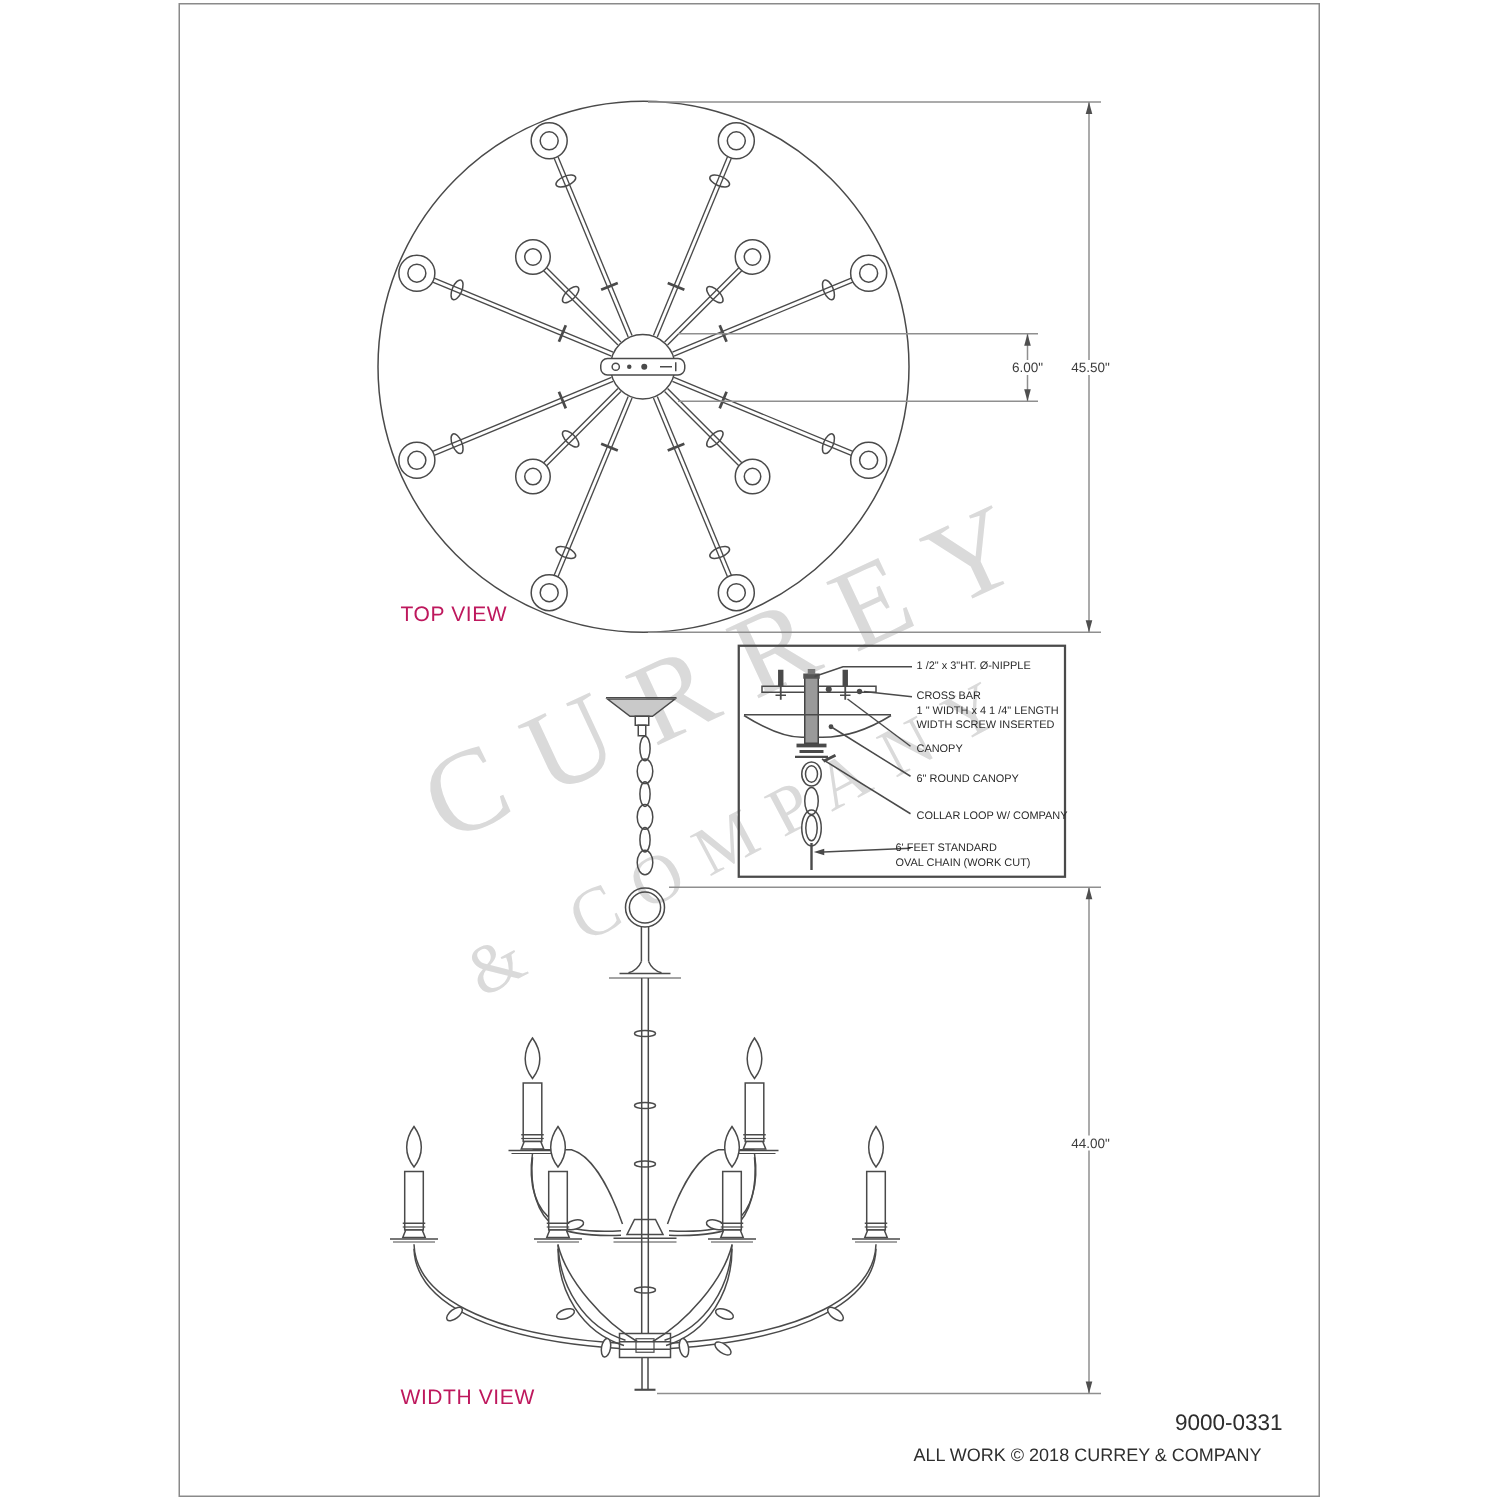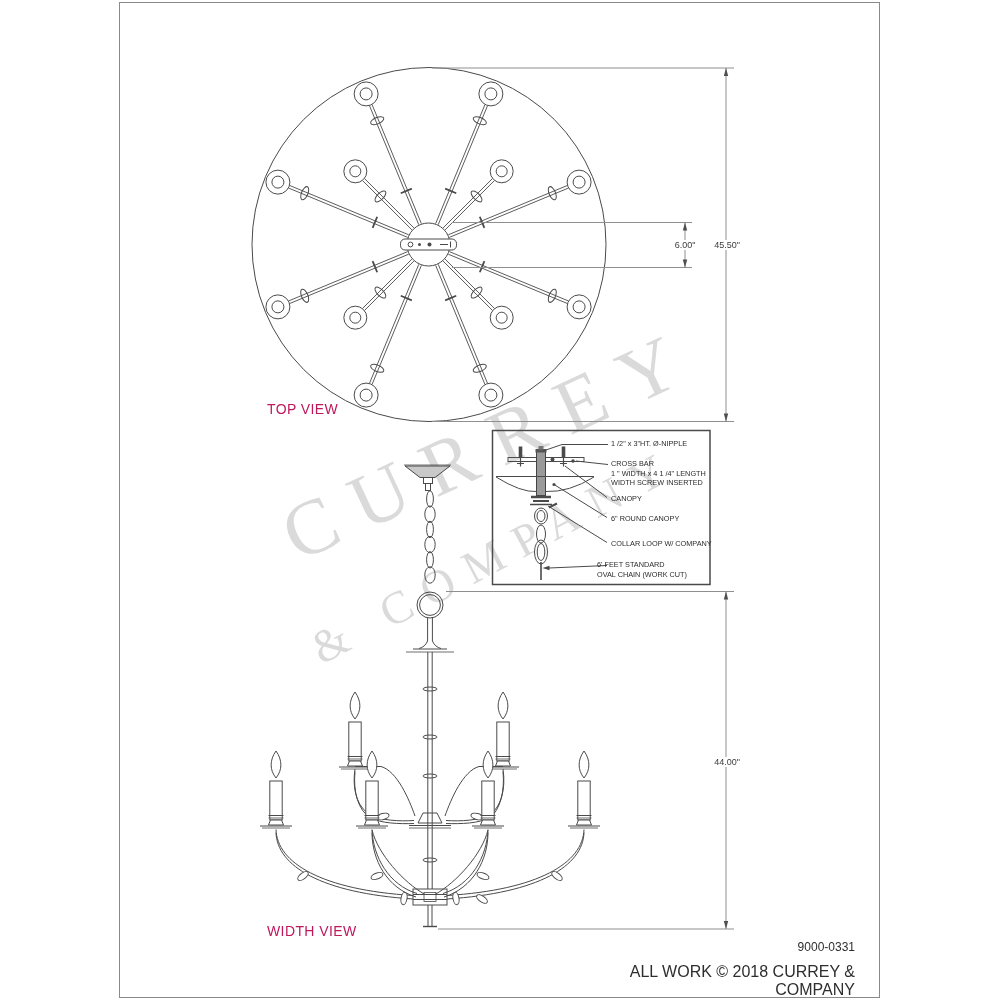--- a/index.html
+++ b/index.html
@@ -11,22 +11,22 @@
       white-space:nowrap;transform-origin:0 0;pointer-events:none;}
   #wm1{left:268px;top:498px;font-size:78px;letter-spacing:22px;transform:rotate(-25deg);}
   #wm2{left:302px;top:628px;font-size:46px;letter-spacing:15px;transform:rotate(-28deg);}
   svg#drawing{position:absolute;left:0;top:0;}
   .lbl{position:absolute;color:#be185d;}
   .view-label{font-size:14px;letter-spacing:0.4px;}
   .dim-text{font-size:9px;background:#fff;padding:0 2px;color:#3c3c3c;
             transform:translate(-50%,-50%);white-space:nowrap;}
   .callout{font-size:7.3px;line-height:9.6px;color:#2b2b2b;white-space:nowrap;}
   .callout span{display:block;}
-  #part-number{font-size:12px;width:215px;text-align:right;color:#2e2e2e;}
-  #copyright{font-size:16px;width:260px;text-align:right;color:#2e2e2e;}
+  #part-number{font-size:15px;width:215px;text-align:right;color:#2e2e2e;}
+  #copyright{font-size:12px;width:260px;text-align:center;color:#2e2e2e;}
 </style>
 </head>
 <body>
 
 <div id="page">
 
   <div id="wm1" class="wm">CURREY</div>
   <div id="wm2" class="wm">&amp; COMPANY</div>
 
   <div id="border-rect"></div>

